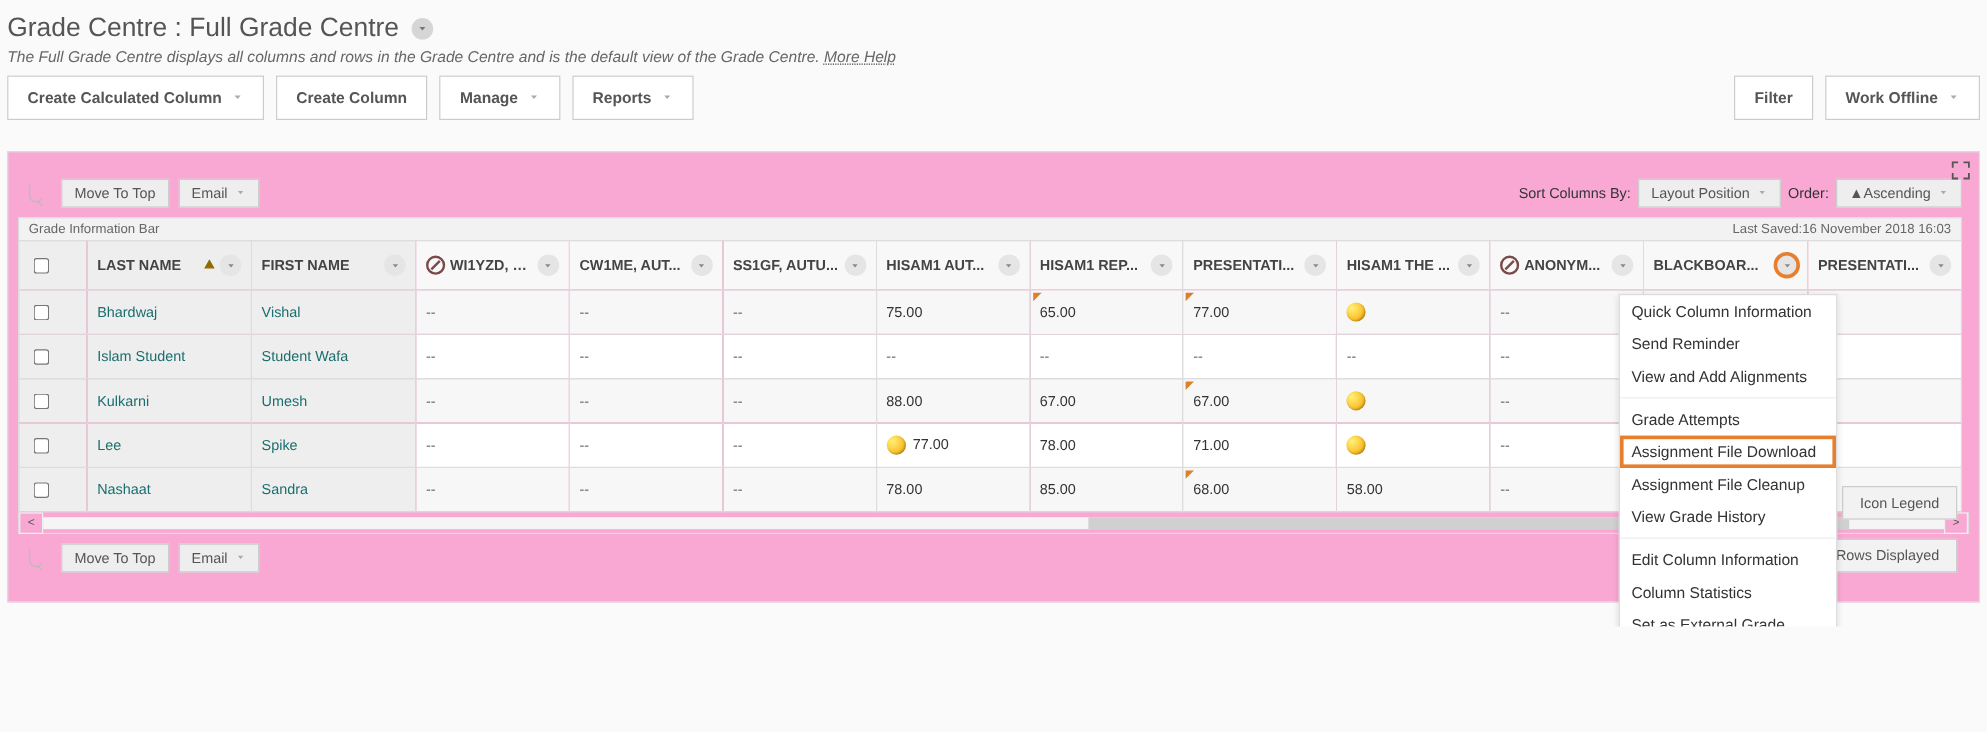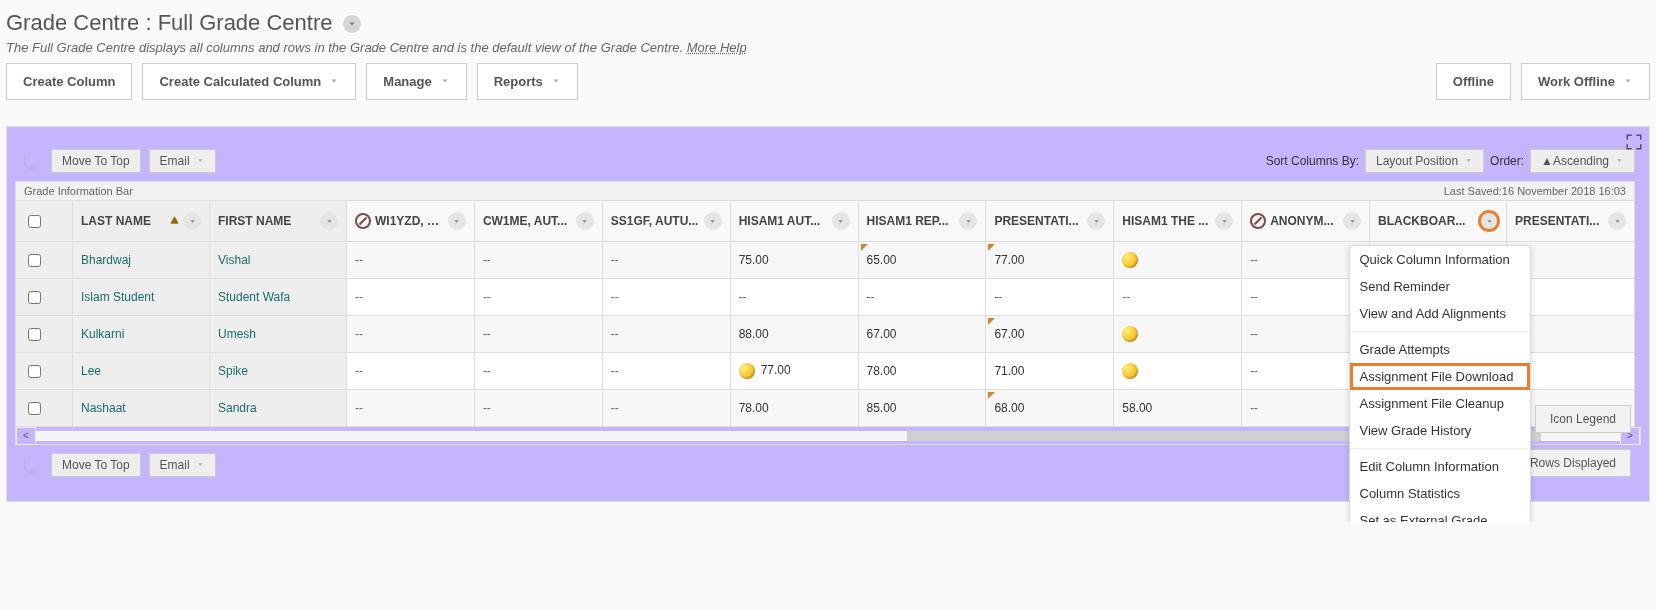--- a/index.html
+++ b/index.html
@@ -52,21 +52,21 @@
     color:#555;
     display:inline-flex;
     align-items:center;
     gap:8px;
     cursor:pointer;
   }
   .btn .dd{display:inline-block;}
   .btn .dd svg{width:10px;height:10px;fill:#aaa;}
   .card {
     border:1px solid #ddd;
-    background:#c4b5fd;
+    background:#f9a8d4;
     position:relative;
     padding:8px 8px 24px 8px;
   }
   .expand-icon{
     position:absolute; right:6px; top:6px;
     width:18px;height:18px;cursor:pointer;
   }
   .expand-icon svg{width:18px;height:18px;stroke:#555;fill:none;stroke-width:2;}
   .inner-toolbar{
     display:flex;
@@ -219,43 +219,43 @@
     </span>
   </h1>
   <p class="subtitle">
     <span>The Full Grade Centre displays all columns and rows in the Grade Centre and is the default view of the Grade Centre.</span>
     <span> </span>
     <span class="help">More Help</span>
   </p>
 
   <div class="toolbar-row">
     <div class="btn">
-      <span>Create Column</span>
-    </div>
-    <div class="btn">
       <span>Create Calculated Column</span>
       <span class="dd"><svg viewBox="0 0 20 20">
             <path d="M5 7l5 6 5-6z"></path>
           </svg></span>
+    </div>
+    <div class="btn">
+      <span>Create Column</span>
     </div>
     <div class="btn">
       <span>Manage</span>
       <span class="dd"><svg viewBox="0 0 20 20">
             <path d="M5 7l5 6 5-6z"></path>
           </svg></span>
     </div>
     <div class="btn">
       <span>Reports</span>
       <span class="dd"><svg viewBox="0 0 20 20">
             <path d="M5 7l5 6 5-6z"></path>
           </svg></span>
     </div>
     <div class="spacer"></div>
     <div class="btn">
-      <span>Offline</span>
+      <span>Filter</span>
     </div>
     <div class="btn">
       <span>Work Offline</span>
       <span class="dd"><svg viewBox="0 0 20 20">
             <path d="M5 7l5 6 5-6z"></path>
           </svg></span>
     </div>
   </div>
 
   <div class="card">

